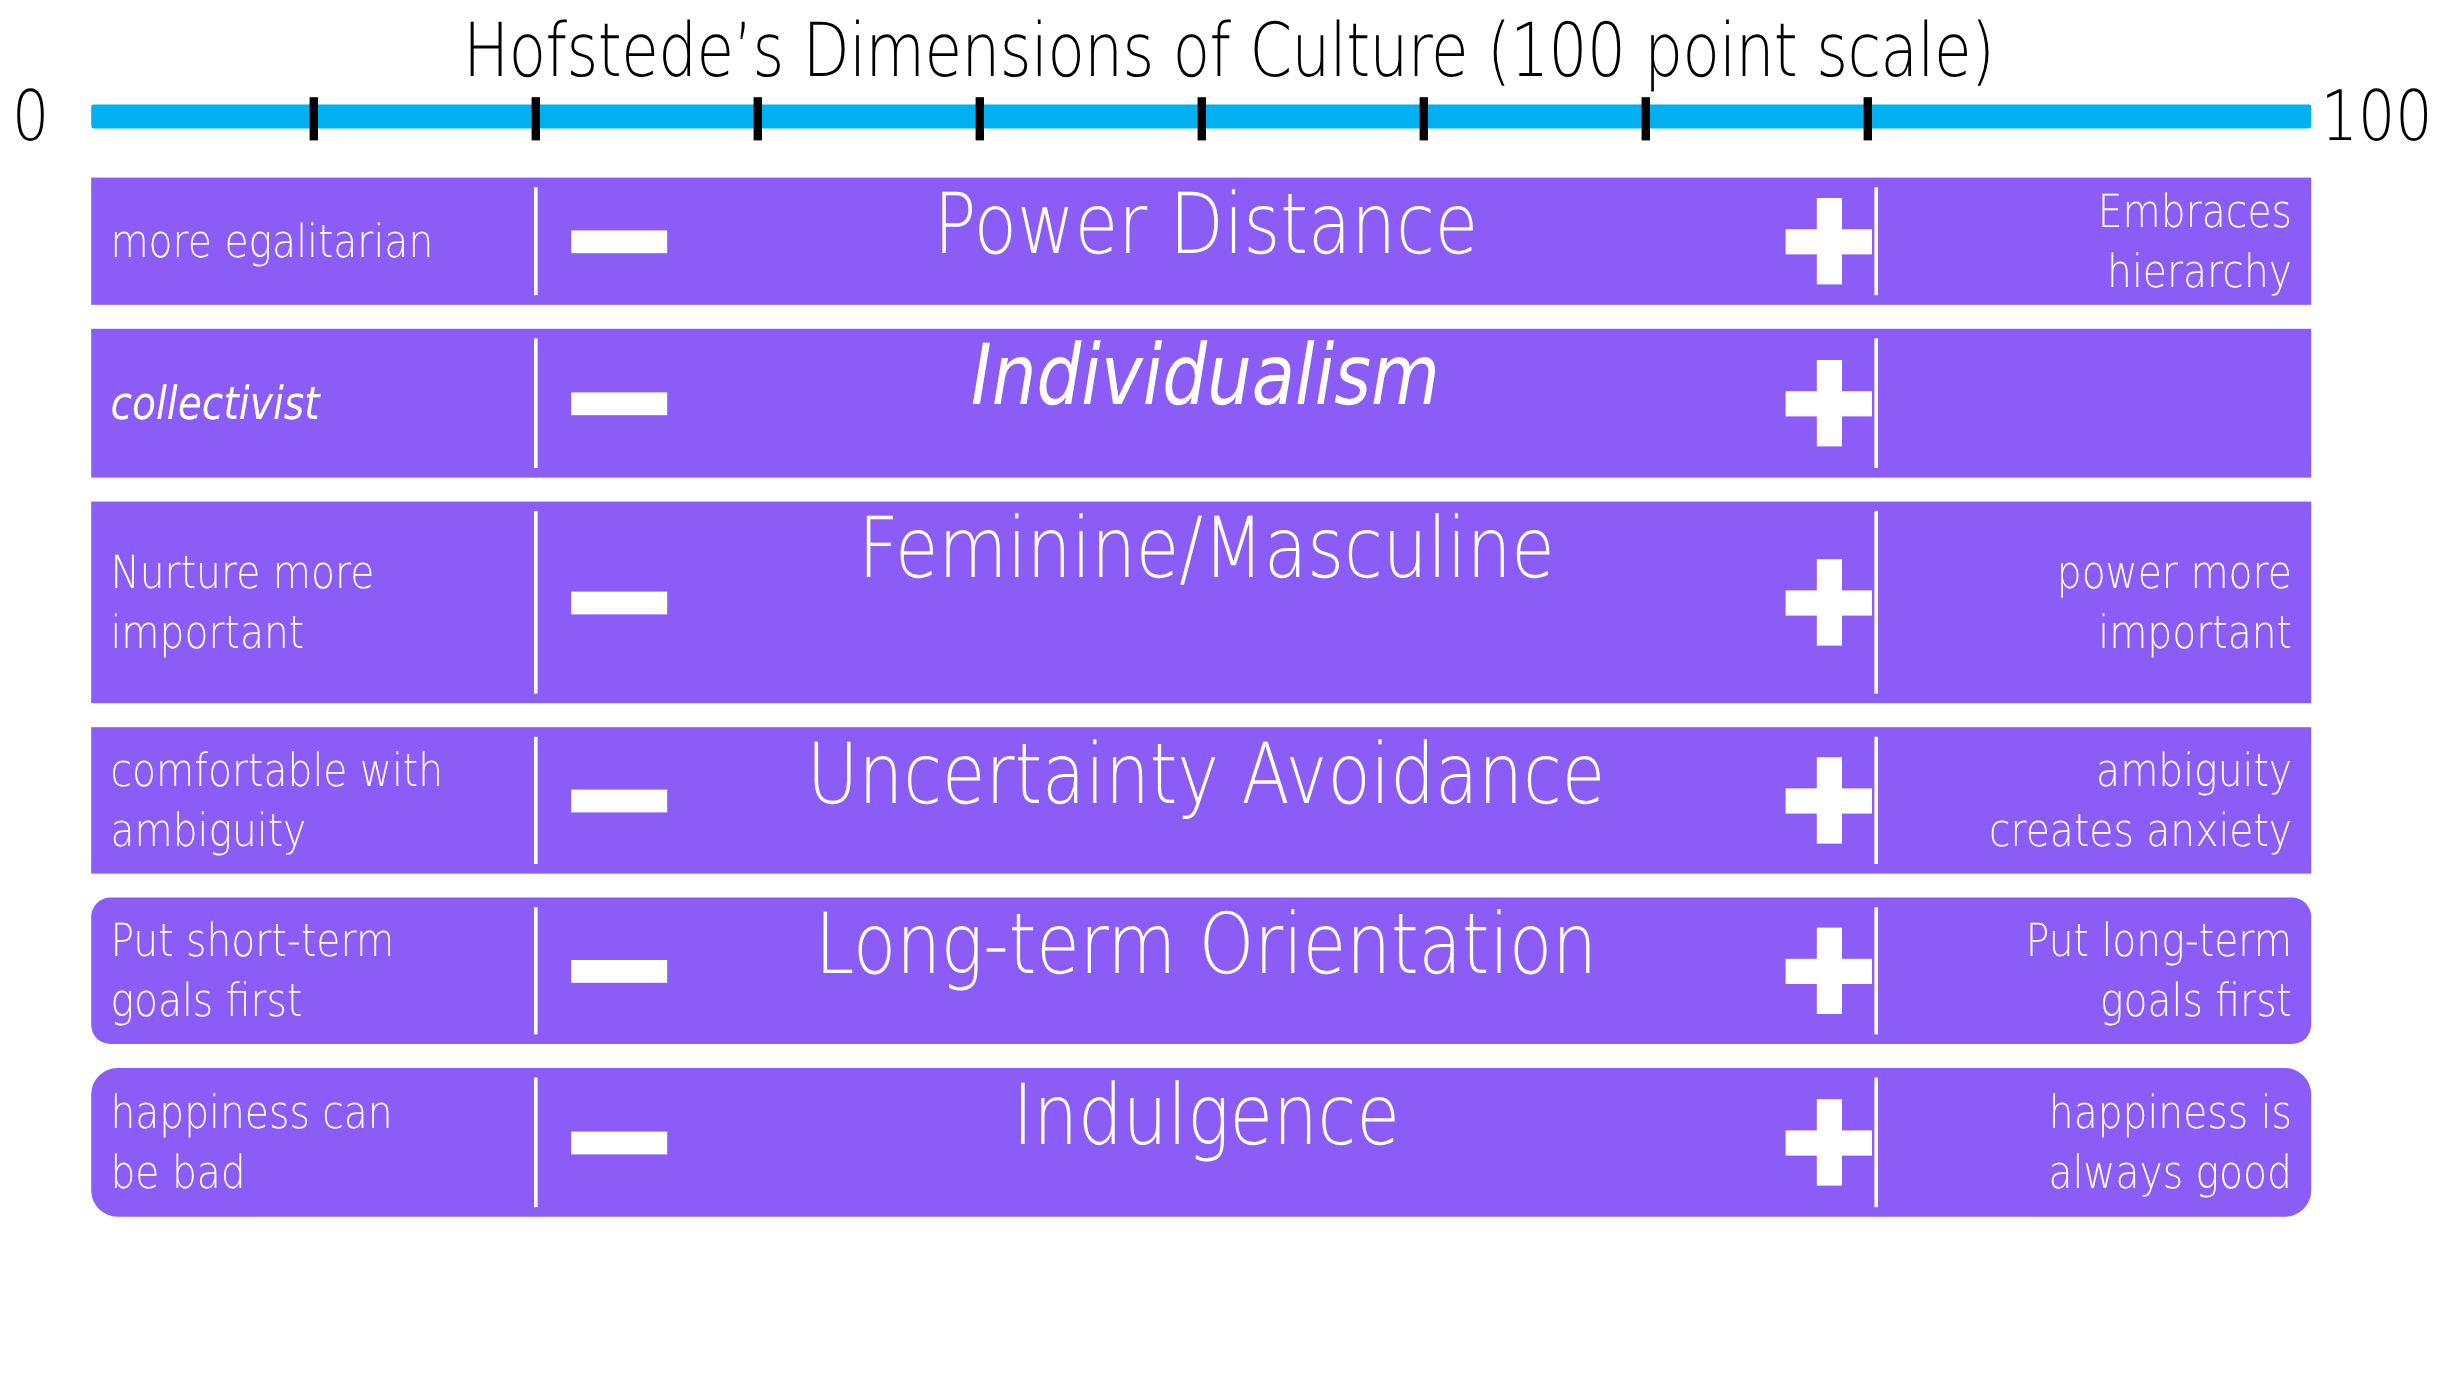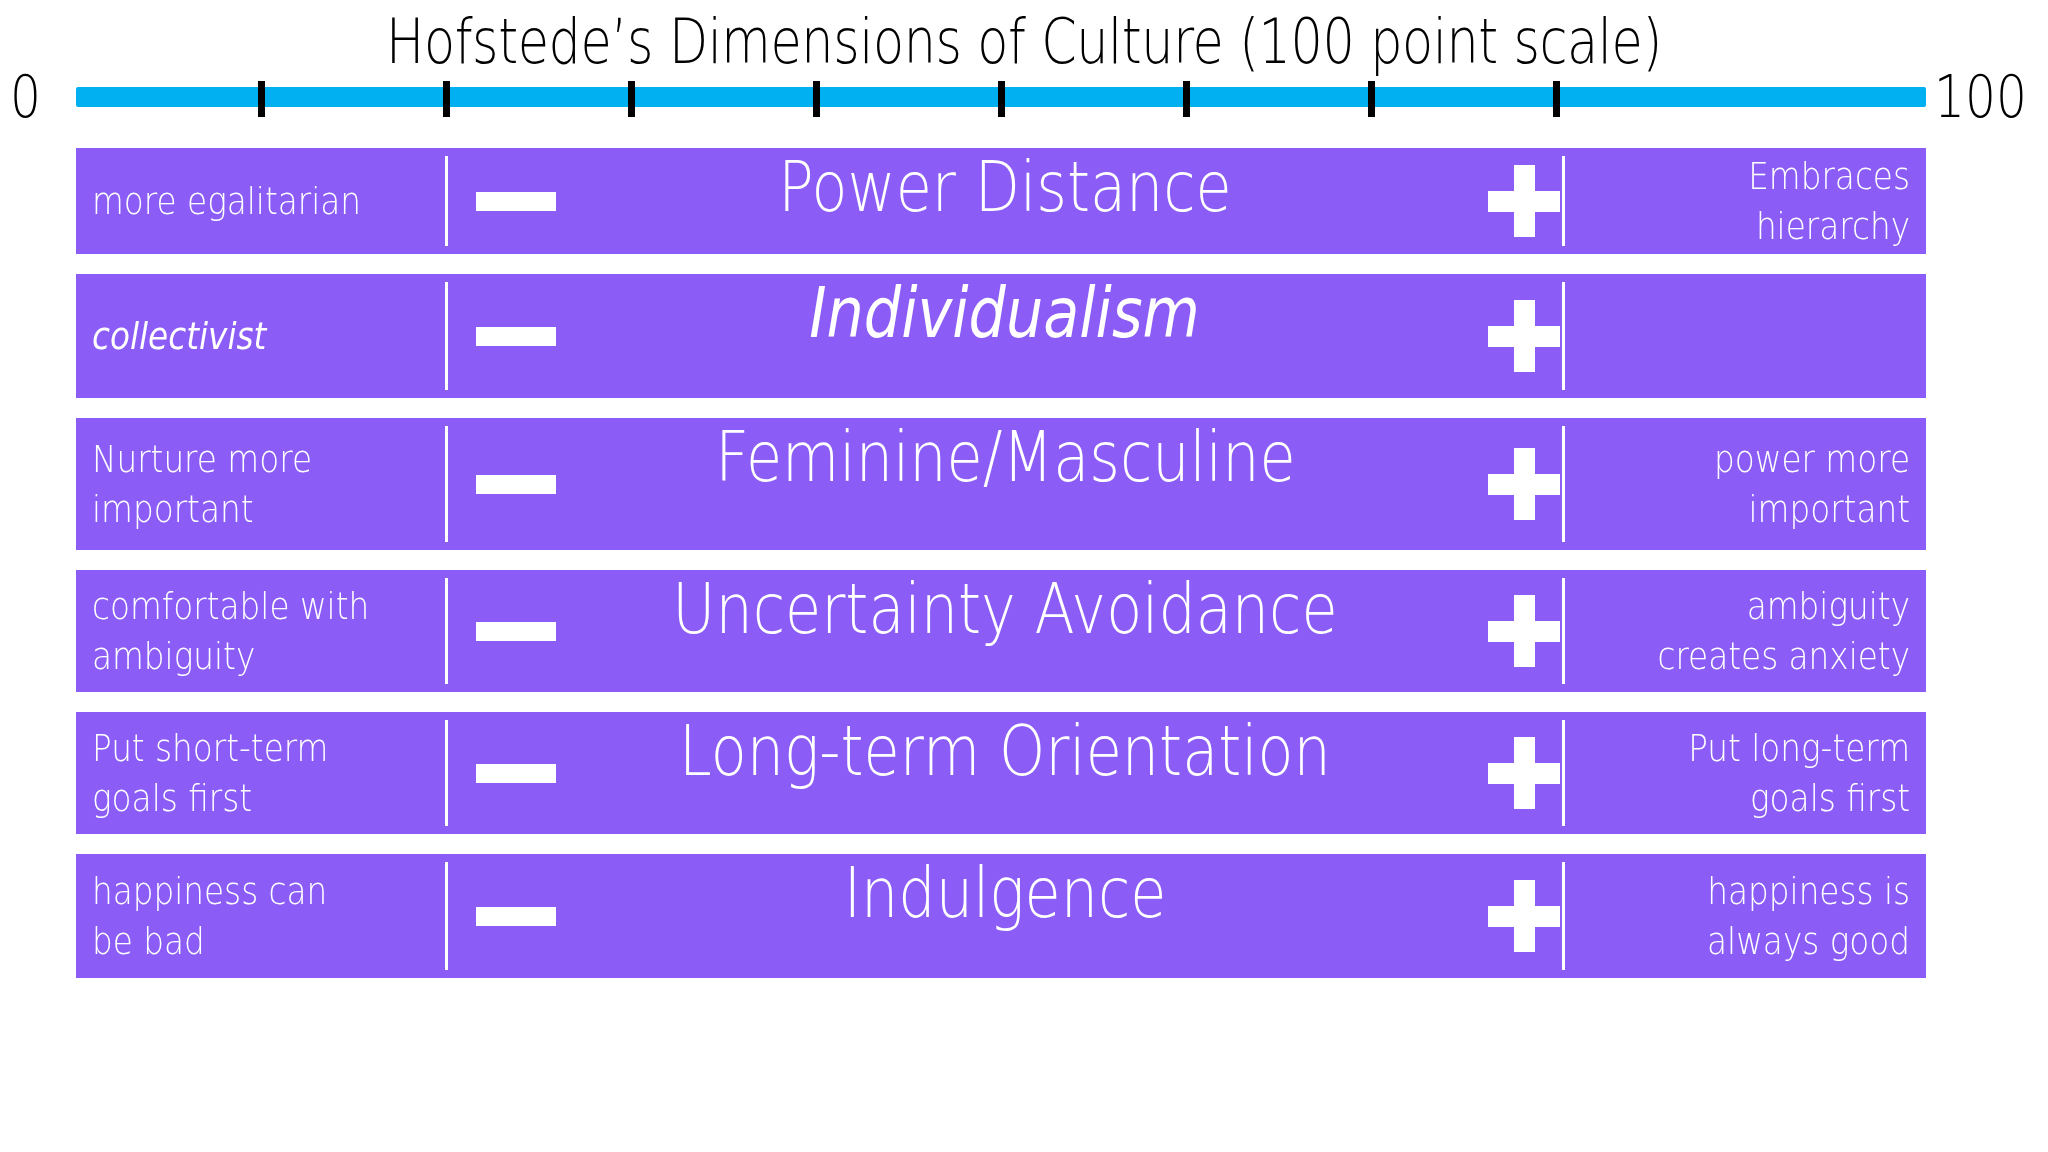--- a/index.html
+++ b/index.html
@@ -100,21 +100,21 @@
     top: 148px;
     width: 1850px;
   }
   .row {
     position: relative;
     width: 1850px;
     background: #8b5cf6;
     margin-bottom: 20px;
     box-sizing: border-box;
   }
-  .row:last-child { margin-bottom: 16px; }
+  .row:last-child { margin-bottom: 16px; border-radius: 22px; }
 
   .col-left {
     position: absolute;
     left: 0;
     top: 0;
     width: 360px;
     height: 100%;
     box-sizing: border-box;
     padding: 0 14px 0 16px;
     display: flex;
@@ -274,21 +274,21 @@
         <div class="sign-minus"></div>
         <div class="col-center">
           <div class="dim-title">Individualism</div>
         </div>
         <div class="sign-plus">
           <div class="hbar"></div>
           <div class="vbar"></div>
         </div>
         <div class="divider right-div"></div>
       </div>
-      <div class="row" style="height: 132px; text-decoration: underline;">
+      <div class="row" style="height: 168px; text-decoration: underline;">
         <div class="col-left">
           <div class="lbl">Nurture more important</div>
         </div>
         <div class="divider left-div"></div>
         <div class="sign-minus"></div>
         <div class="col-center">
           <div class="dim-title">Feminine/Masculine</div>
         </div>
         <div class="sign-plus">
           <div class="hbar"></div>
@@ -310,21 +310,21 @@
         </div>
         <div class="sign-plus">
           <div class="hbar"></div>
           <div class="vbar"></div>
         </div>
         <div class="divider right-div"></div>
         <div class="col-right">
           <div class="lbl">ambiguity creates anxiety</div>
         </div>
       </div>
-      <div class="row" style="height: 122px;">
+      <div class="row" style="height: 122px; border-radius: 16px;">
         <div class="col-left">
           <div class="lbl">Put short-term goals first</div>
         </div>
         <div class="divider left-div"></div>
         <div class="sign-minus"></div>
         <div class="col-center">
           <div class="dim-title">Long-term Orientation</div>
         </div>
         <div class="sign-plus">
           <div class="hbar"></div>

